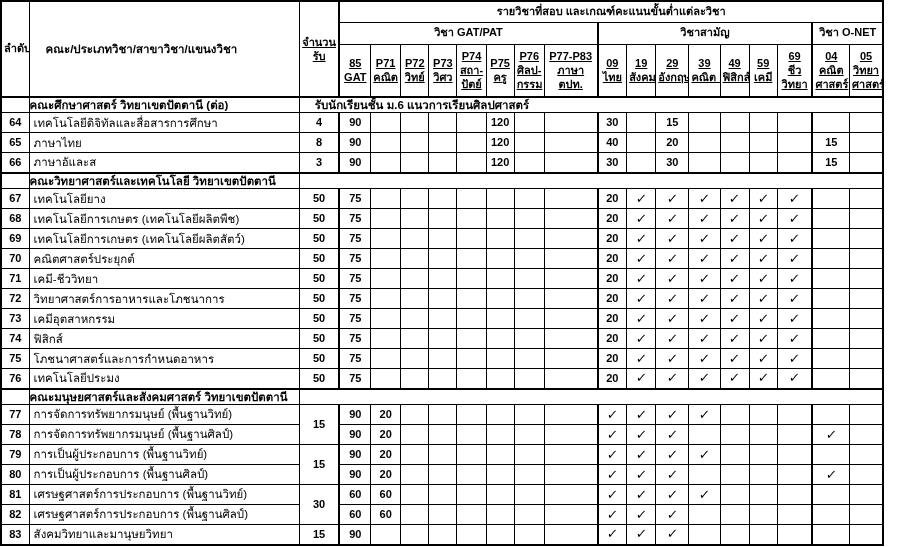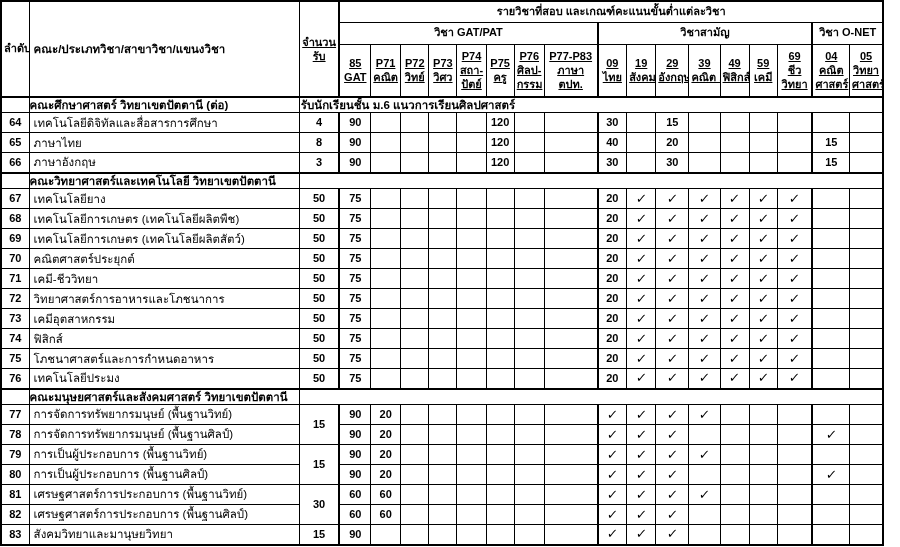--- a/index.html
+++ b/index.html
@@ -21,26 +21,26 @@
     vertical-align:middle;
     font-size:11px;
     line-height:1.25;
   }
   .grid th { font-weight:bold; text-align:center; }
   tr.hr1 { height:21px; }
   tr.hr2 { height:22px;margin-left:40px; }
   tr.hr3 { height:53px;margin-left:24px; }
   tr.hr3 th { border-bottom:2px solid #000; }
   th.hdr-order, th.hdr-quota { border-bottom:2px solid #000; }
-  th.hdr-program { text-align:left; padding-left:4px; border-bottom:2px solid #000; font-size:11.5px; }
+  th.hdr-program { text-align:left; padding-left:16px; border-bottom:2px solid #000; font-size:11.5px; }
   .bl2 { border-left-width:2px !important; }
   tr.section { height:14px; }
   tr.section td { border-top:2px solid #000; border-bottom:1.5px solid #000; }
   td.sec-title { font-weight:bold; font-size:11.5px; padding-left:0; }
-  td.sec-note  { font-weight:bold; font-size:11.5px; padding-left:1px; }
+  td.sec-note  { font-weight:bold; font-size:11.5px; padding-left:15px; }
   tr.datarow { height:20px; }
   td.c { text-align:center; font-weight:bold; font-size:11px; }
   td.name { font-size:11.5px; font-weight:normal; padding-left:4px; }
   span.check { font-weight:bold; font-size:13px; display:inline-block; transform:skewX(-6deg); }
   .subj-line { line-height:1.3;text-decoration:underline; }
 </style>
 </head>
 <body>
 
 <table class="grid">
@@ -203,21 +203,21 @@
         <td class="c">20</td>
         <td class="c"></td>
         <td class="c"></td>
         <td class="c"></td>
         <td class="c"></td>
         <td class="c bl2">15</td>
         <td class="c"></td>
       </tr>
       <tr class="datarow">
         <td class="c">66</td>
-        <td class="name">ภาษาอังกฤษ</td>
+        <td class="name">ภาษาอัและส</td>
         <td class="c">3</td>
         <td class="c bl2">90</td>
         <td class="c"></td>
         <td class="c"></td>
         <td class="c"></td>
         <td class="c"></td>
         <td class="c">120</td>
         <td class="c"></td>
         <td class="c"></td>
         <td class="c bl2">30</td>

